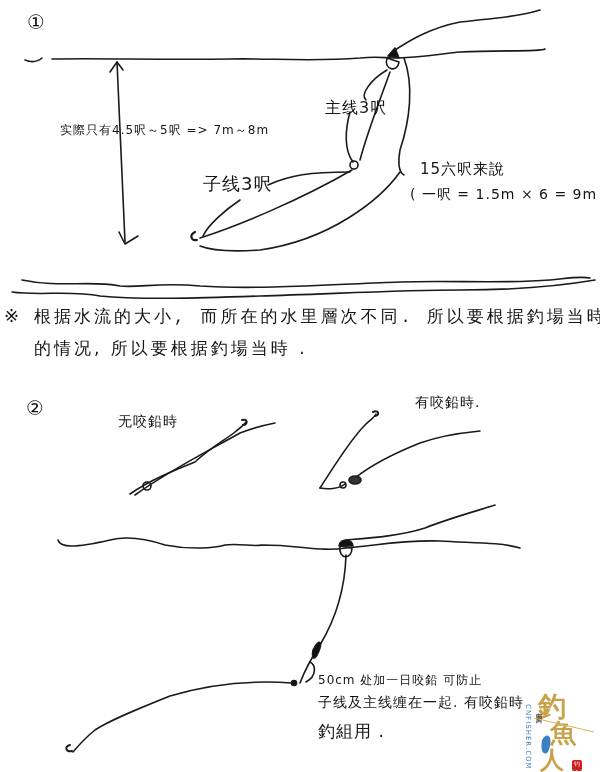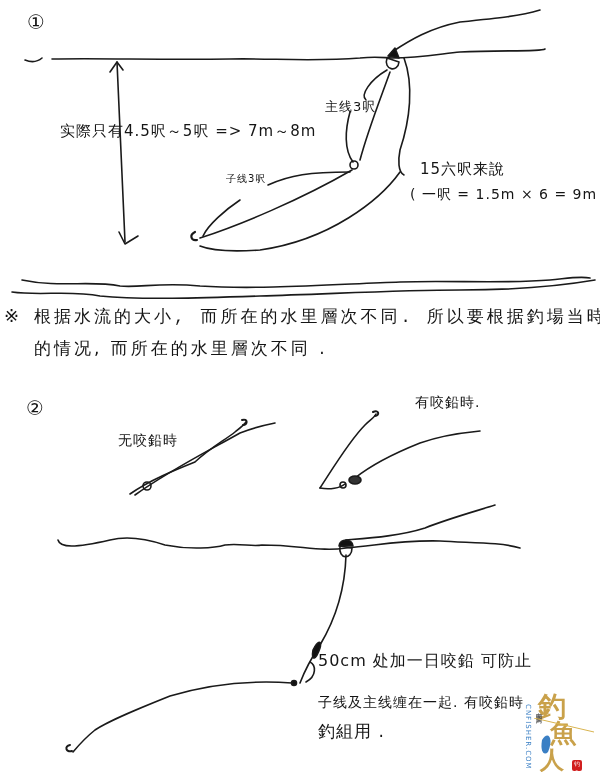--- a/index.html
+++ b/index.html
@@ -60,34 +60,34 @@
     <path d="M346,555 C345,590 335,620 320,645 C310,660 305,670 300,683"></path>
     <path fill="#111" d="M313,650 C318,640 322,640 320,648 C316,660 311,662 313,650 Z"></path>
     <circle cx="294" cy="683" r="2.5" fill="#111"></circle>
     <path d="M292,683 C250,680 210,684 170,696 C140,708 110,720 95,730 C85,738 78,746 73,752"></path>
     <path stroke-width="2" d="M70,745 C64,746 66,753 72,751"></path>
     <path d="M310,662 C316,665 317,676 306,682"></path>
   </g>
 </svg>
 
 <div class="hw circ" style="left:27px;top:10px;">①</div>
-<div class="hw lbl" style="left:60px;top:122px;font-size:15px;">实際只有4.5呎～5呎 =&gt; 7m～8m</div>
-<div class="hw lbl" style="left:325px;top:98px;font-size:13px;">主线3呎</div>
-<div class="hw lbl" style="left:226px;top:172px;font-size:10px;">子线3呎</div>
+<div class="hw lbl" style="left:60px;top:122px;font-size:12px;">实際只有4.5呎～5呎 =&gt; 7m～8m</div>
+<div class="hw lbl" style="left:325px;top:98px;font-size:16px;">主线3呎</div>
+<div class="hw lbl" style="left:203px;top:172px;font-size:18px;">子线3呎</div>
 <div class="hw lbl" style="left:420px;top:160px;font-size:15px;">15六呎来說</div>
 <div class="hw lbl" style="left:410px;top:186px;font-size:14px;">( 一呎 = 1.5m × 6 = 9m )</div>
 
 <div class="hw note" style="left:4px;top:305px;font-size:18px;">※</div>
 <div class="hw note" style="left:34px;top:305px;font-family:Liberation Mono, monospace;">根据水流的大小, 而所在的水里層次不同. 所以要根据釣場当時</div>
-<div class="hw note" style="left:34px;top:337px;">的情况, 而所在的水里層次不同 .</div>
+<div class="hw note" style="left:34px;top:337px;">的情况, 所以要根据釣場当時 .</div>
 
 <div class="hw circ" style="left:26px;top:396px;">②</div>
-<div class="hw lbl" style="left:118px;top:413px;margin-top:19px;">无咬鉛時</div>
+<div class="hw lbl" style="left:118px;top:413px;">无咬鉛時</div>
 <div class="hw lbl" style="left:415px;top:394px;text-align:center;">有咬鉛時.</div>
-<div class="hw lbl" style="left:318px;top:651px;font-size:16px;text-align:center;">50cm 处加一日咬鉛 可防止</div>
+<div class="hw lbl" style="left:318px;top:672px;font-size:12px;text-align:center;">50cm 处加一日咬鉛 可防止</div>
 <div class="hw lbl" style="left:318px;top:694px;font-size:14px;">子线及主线缠在一起. 有咬鉛時</div>
 <div class="hw lbl" style="left:318px;top:720px;font-size:17px;">釣組用 .</div>
 
 <div class="wm" style="left:518px;top:688px;width:82px;height:84px;">
   <div class="wm wm-main" style="left:20px;top:0;font-size:28px;">釣</div>
   <div class="wm wm-main" style="left:32px;top:28px;font-size:26px;">魚</div>
   <div class="wm wm-main" style="left:22px;top:56px;font-size:24px;">人</div>
   <div class="wm wm-side" style="left:6px;top:16px;">CNFISHER.COM</div>
   <div class="wm wm-side" style="left:16px;top:20px;color:#555;font-size:6px;">中国钓鱼人网</div>
   <svg class="wm" style="left:10px;top:30px;" width="70" height="50">

